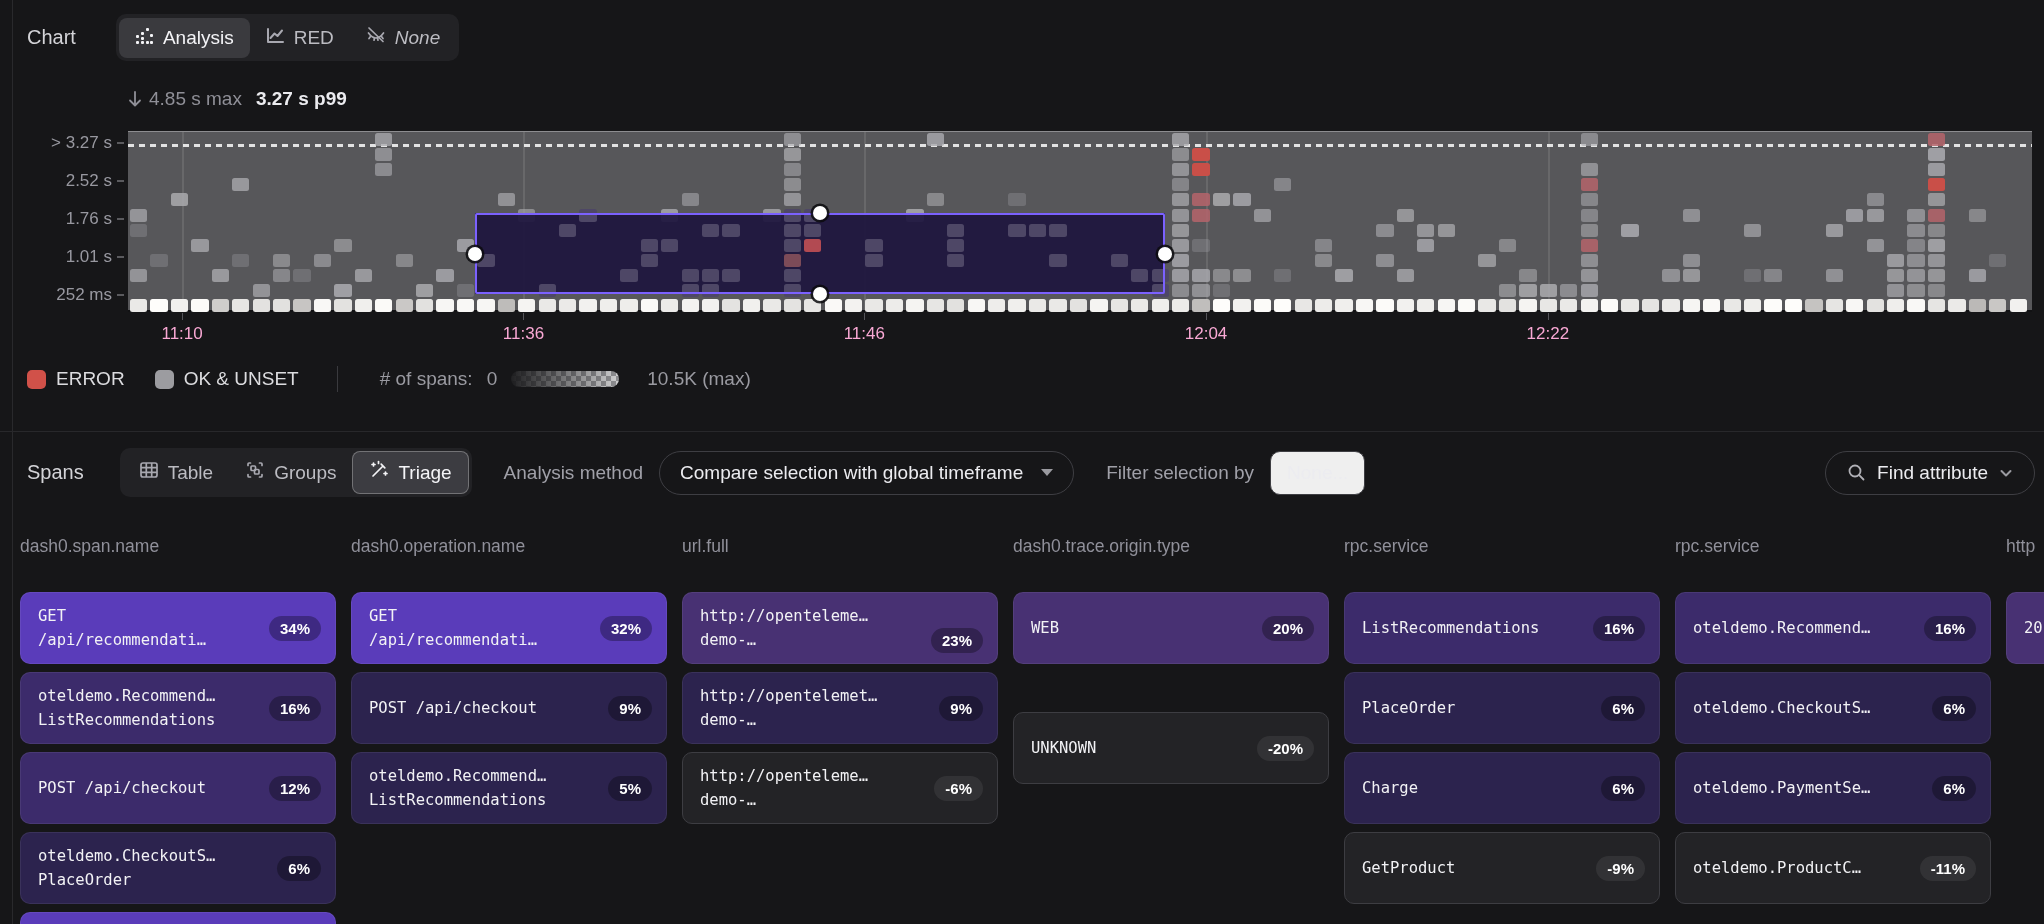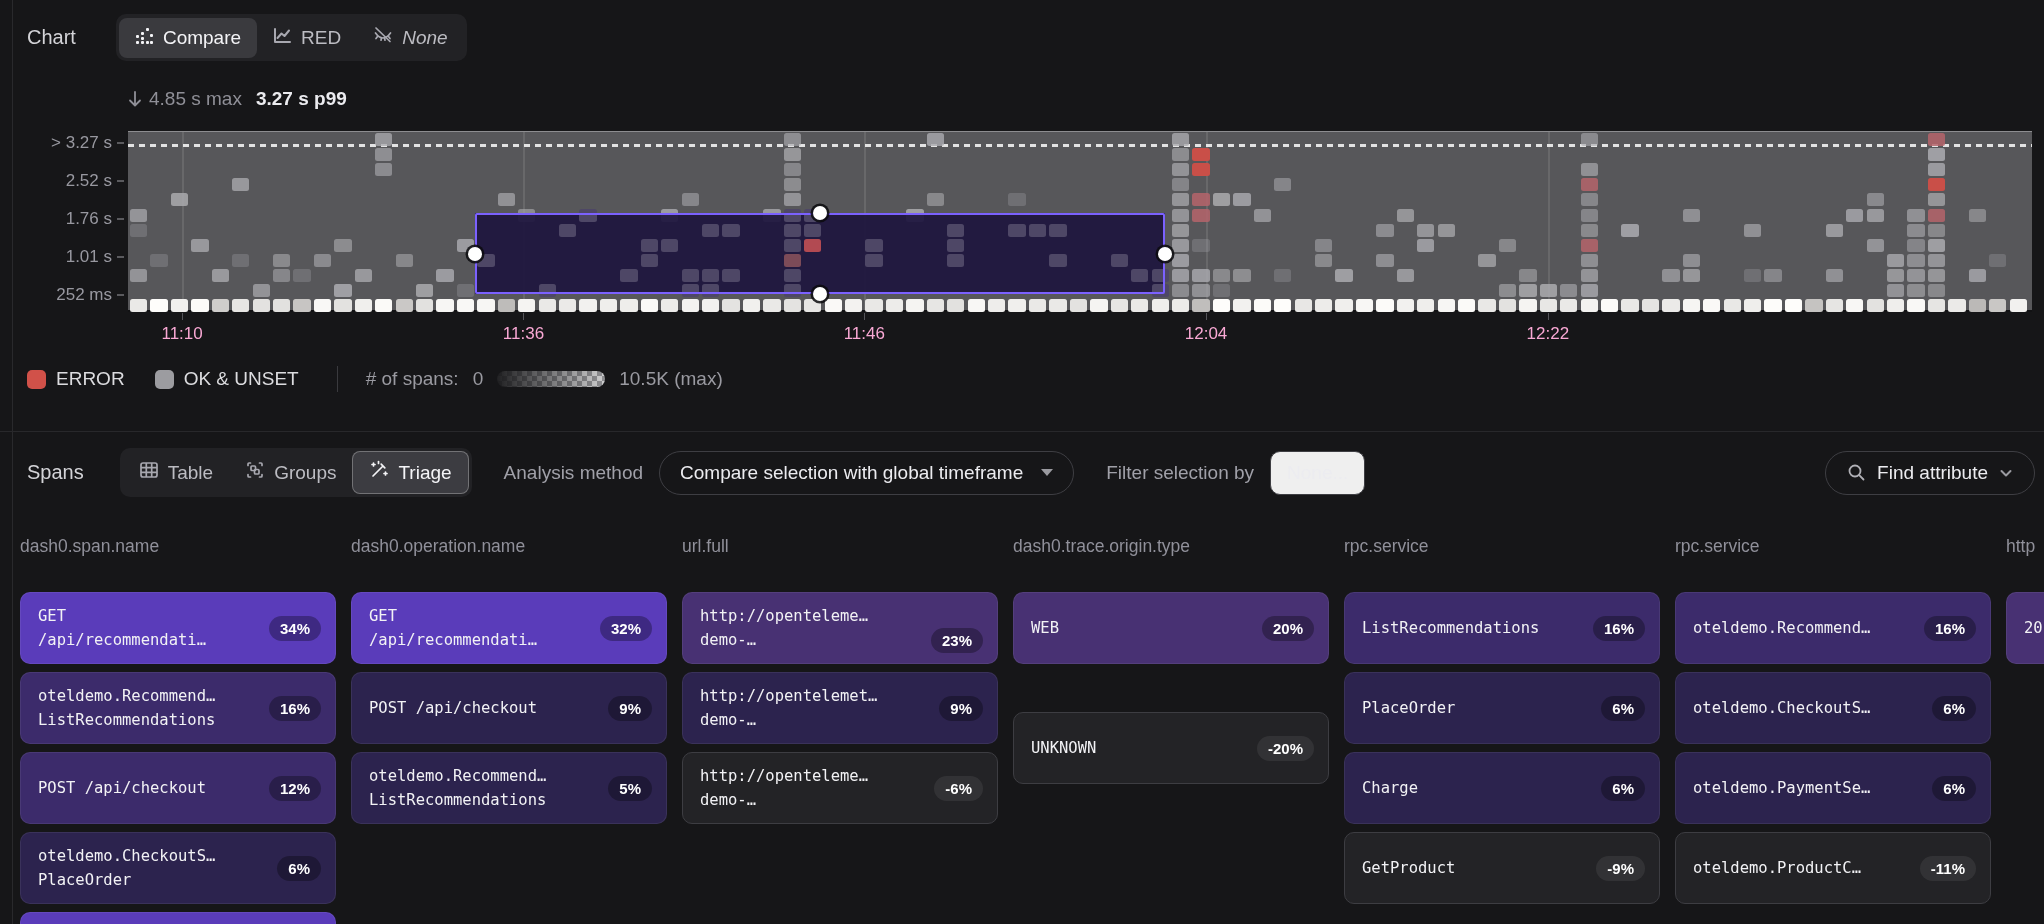--- a/index.html
+++ b/index.html
@@ -38,21 +38,21 @@
   .sel-border { position:absolute; border:2.5px solid #7b61ff; border-radius:2px; }
   .sel-handle { position:absolute; width:14px; height:14px; border-radius:50%; background:#ffffff; box-shadow:0 0 0 2.5px rgba(10,10,14,0.85); transform:translate(-50%,-50%); cursor:grab; }
 
   .xlabel { position:absolute; top:324px; transform:translateX(-50%); font-size:17px; color:#f9a8d4; }
   .xtick { position:absolute; top:313px; width:1px; height:7px; background:#55555a; }
 
   .legend-row { position:absolute; left:27px; top:366px; display:flex; align-items:center; font-size:19px; color:#dcdcdf; }
   .swatch { width:19px; height:19px; border-radius:5px; margin-right:10px; }
   .legend-item { display:flex; align-items:center; margin-right:30px; }
   .legend-sep { width:1px; height:26px; background:#3a3a3e; margin:0 28px 0 8px; }
-  .legend-muted { color:#9a9aa1; }
+  .legend-muted { color:#9a9aa1;margin-left:14px; }
   .grad-pill { width:108px; height:16px; border-radius:8px; margin:0 14px; background:
       linear-gradient(90deg, rgba(24,24,26,0.95), rgba(24,24,26,0)),
       repeating-conic-gradient(#cfcfd0 0% 25%, #8f8f92 0% 50%);
       background-size:100% 100%, 10px 10px; }
 
   .divider { position:absolute; left:0; top:431px; width:2044px; height:1px; background:#28282b; }
 
   
   .spans-panel { position:absolute; left:0; top:432px; width:2044px; height:492px; }
   .spans-toolbar { position:absolute; left:27px; top:16px; right:9px; display:flex; align-items:center; }
@@ -91,21 +91,21 @@
               <rect x="6" y="6" width="3" height="3" rx="1"></rect>
             <rect x="11" y="2" width="3" height="3" rx="1"></rect>
               <rect x="6" y="11" width="3" height="3" rx="1"></rect>
             <rect x="1" y="15" width="3" height="3" rx="1"></rect>
               <rect x="6" y="15" width="3" height="3" rx="1"></rect>
             <rect x="11" y="15" width="3" height="3" rx="1"></rect>
               <rect x="15" y="15" width="3" height="3" rx="1"></rect>
             <rect x="15" y="8" width="3" height="3" rx="1"></rect>
           </svg>
         </span>
-        <span>Compare</span>
+        <span>Analysis</span>
       </div>
       <div class="seg-item">
         <span class="icn">
           <svg width="19" height="19" viewBox="0 0 19 19" fill="none" stroke="currentColor" stroke-width="2" stroke-linecap="round" stroke-linejoin="round">
             <path d="M2 3 V16 H17"></path>
               <path d="M4.5 12 L8.5 7.5 L11.5 10 L16 4.5"></path>
           </svg>
         </span>
         <span>RED</span>
       </div>

